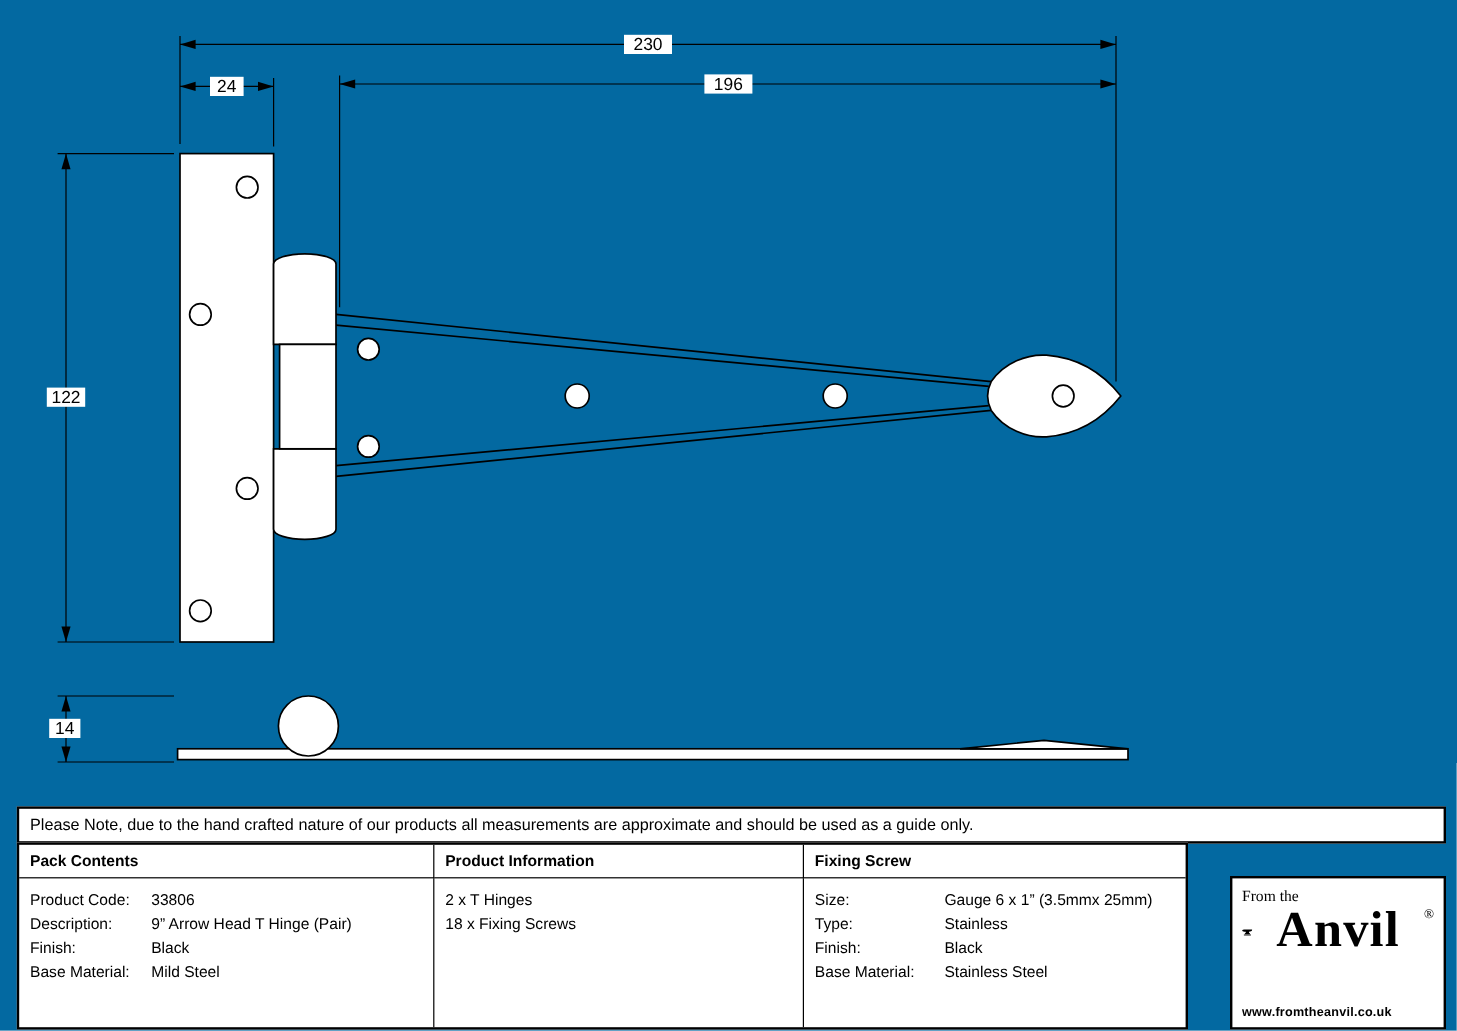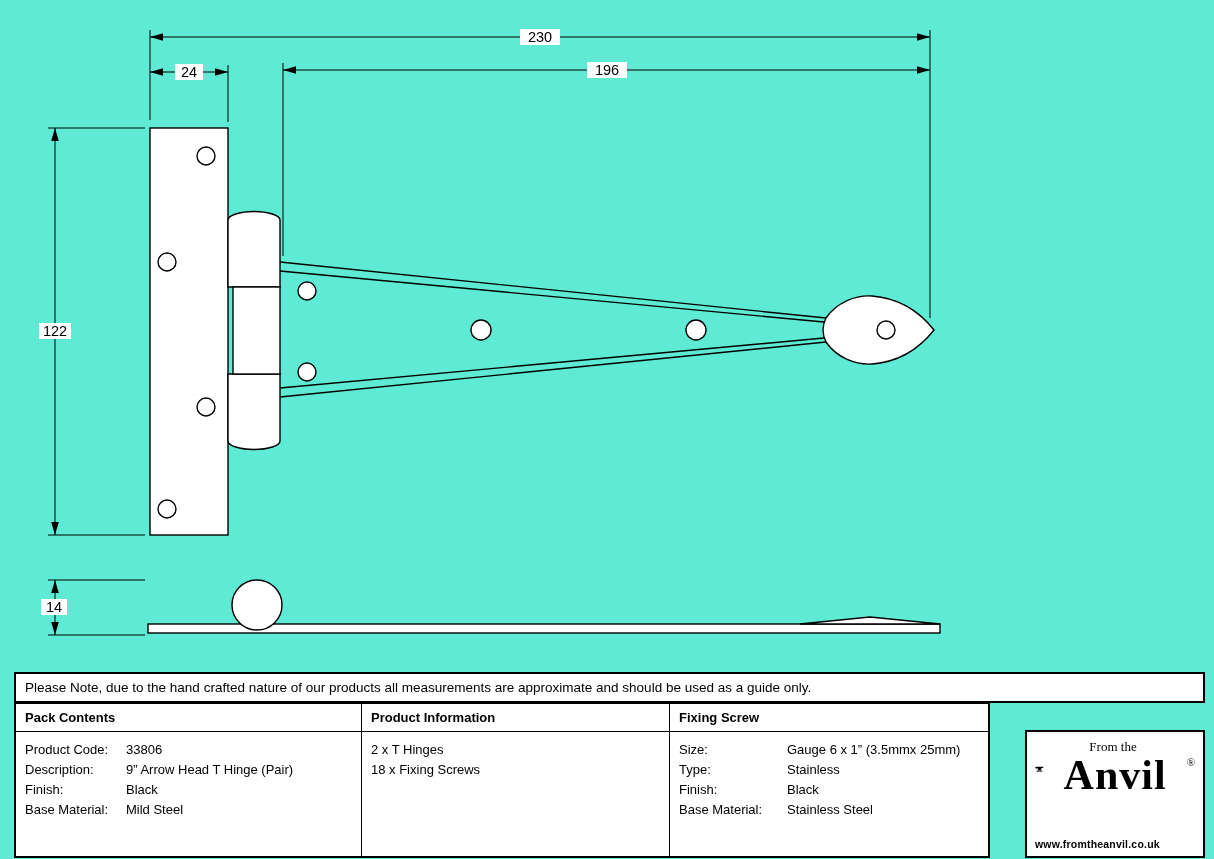--- a/index.html
+++ b/index.html
@@ -1,18 +1,18 @@
 <!DOCTYPE html>
 <html><head>
 <meta charset="utf-8">
 <style>
   * { margin:0; padding:0; box-sizing:border-box; }
   html,body { background:#fff; }
   body { font-family:"Liberation Sans", sans-serif; color:#000; }
-  .sheet { position:relative; width:1214px; height:859px; background:#5eead4; overflow:hidden; }
+  .sheet { position:relative; width:1214px; height:859px; background:#0369a1; overflow:hidden; }
 
   .drawing-svg { position:absolute; left:0; top:0; }
   .drawing-svg .ol   { fill:#fff; stroke:#000; stroke-width:1.4; }
   .drawing-svg .ln   { fill:none; stroke:#000; stroke-width:1.4; }
   .drawing-svg .dl   { fill:none; stroke:#000; stroke-width:1; }
   .drawing-svg .arr  { fill:#000; stroke:none; }
   .drawing-svg .mask { fill:#fff; stroke:none; }
   .drawing-svg text  { font-family:"Liberation Sans", sans-serif; font-size:14.5px; fill:#000; }
 
   .note-box { position:absolute; left:14px; top:672px; width:1191px; height:31px;
@@ -30,23 +30,23 @@
   .bcell { border-right:1.5px solid #000; padding:8px 4px 0 9px; font-size:13px; }
   .bcell.last { border-right:none; }
   .kv-row { display:flex; line-height:20px; white-space:nowrap; }
   .kv-row .k { flex:0 0 101px; }
   .bcell.fixing .kv-row .k { flex:0 0 108px; }
   .line-row { line-height:20px; white-space:nowrap; }
 
   .logo-box { position:absolute; left:1025px; top:730px; width:180px; height:128px;
               border:2px solid #000; padding:7px 8px 6px 8px;
               display:flex; flex-direction:column; background:#fff; }
-  .logo-tagline { text-align:center; font-family:"Liberation Serif", serif;
+  .logo-tagline { text-align:left; font-family:"Liberation Serif", serif;
                   font-size:13px; padding-right:4px; }
-  .logo-main { display:flex; justify-content:center; gap:20px; margin-top:1px; }
+  .logo-main { display:flex; align-items:flex-end; justify-content:center; gap:20px; margin-top:1px; }
   .logo-brand { font-family:"Liberation Serif", serif; font-weight:bold;
                 font-size:42px; line-height:0.95; letter-spacing:1px; }
   .logo-reg { font-size:11px; align-self:flex-start; font-family:"Liberation Serif", serif; }
   .anvil-icon { margin-bottom:6px; }
   .logo-url { text-align:left; font-size:10.5px; font-weight:bold; margin-top:auto; letter-spacing:0.2px; }
 </style>
 </head>
 <body>
 
 <div class="sheet">

